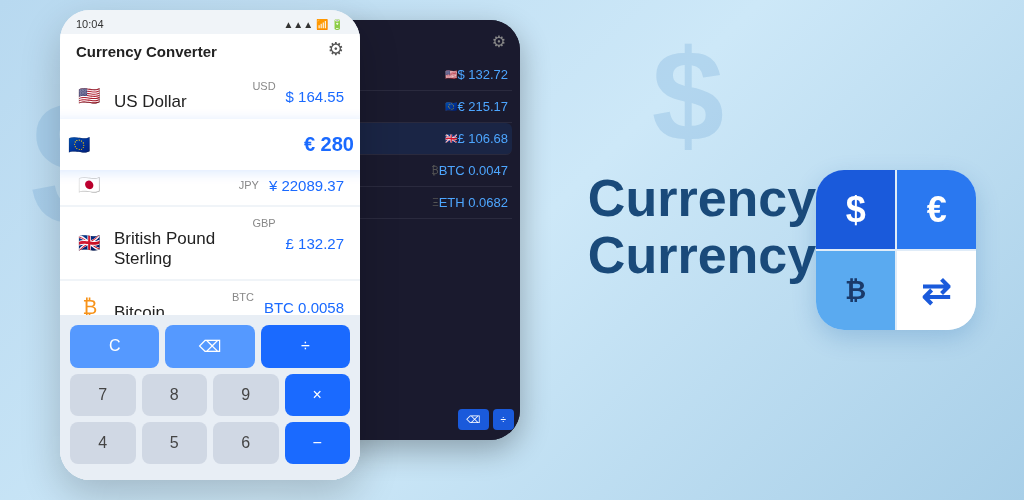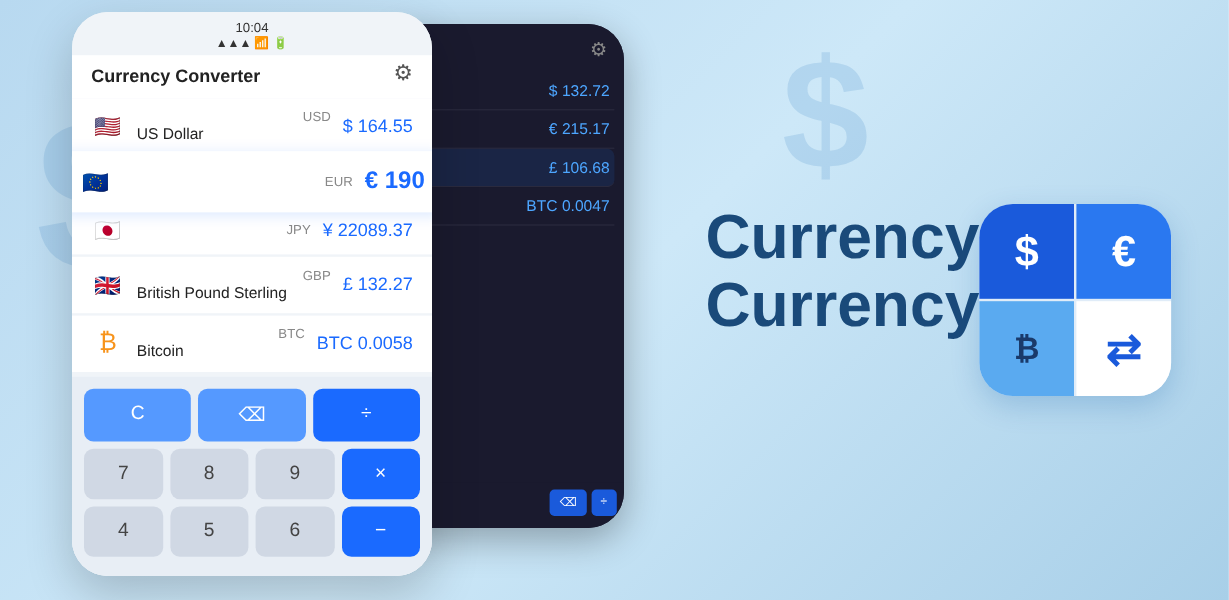--- a/index.html
+++ b/index.html
@@ -76,21 +76,21 @@
       color: #888;
       font-size: 16px;
     }
 
     .back-currency-list {
       padding: 0 8px;
     }
 
     .back-currency-row {
       display: flex;
-      justify-content: space-between;
+      justify-content: flex-end;
       align-items: center;
       padding: 8px 4px;
       border-bottom: 1px solid #2a2a3e;
     }
 
     .back-currency-row.highlighted {
       background: rgba(30,100,200,0.15);
       border-radius: 6px;
     }
 
@@ -151,21 +151,20 @@
       height: 100%;
     }
 
     .front-status-bar {
       display: flex;
       justify-content: space-between;
       align-items: center;
       padding: 8px 16px 4px;
       font-size: 11px;
       color: #333;
-      flex-direction: column;
     }
 
     .front-status-icons {
       display: flex;
       gap: 3px;
       align-items: center;
       font-size: 10px;
     }
 
     .front-header {
@@ -224,21 +223,21 @@
     }
 
     .currency-code {
       font-size: 11px;
       color: #888;
       font-weight: 500;
       text-align: right;
     }
 
     .currency-name {
-      font-size: 13px;
+      font-size: 17px;
       color: #222;
       font-weight: 500;
     }
 
     .currency-amount {
       font-size: 15px;
       font-weight: 500;
       color: #1a6aff;
     }
 
@@ -362,20 +361,24 @@
           <span class="back-amount">€ 215.17</span>
         </div>
         <div class="back-currency-row highlighted">
           <span class="back-text-gray">🇬🇧</span>
           <span class="back-amount">£ 106.68</span>
         </div>
         <div class="back-currency-row">
           <span class="back-text-gray">₿</span>
           <span class="back-amount">BTC 0.0047</span>
         </div>
+        <div class="back-currency-row">
+          <span class="back-text-gray">Ξ</span>
+          <span class="back-amount">ETH 0.0682</span>
+        </div>
       </div>
       <div class="back-calc-area">
         <div class="back-calc-row">
           <span class="back-calc-btn blue">⌫</span>
           <span class="back-calc-btn blue">÷</span>
         </div>
       </div>
     </div>
   </div>
 
@@ -401,23 +404,22 @@
         <div class="currency-info">
           <div class="currency-code">USD</div>
           <div class="currency-name">US Dollar</div>
         </div>
         <div class="currency-amount">$ 164.55</div>
       </div>
 
       <div class="currency-row selected">
         <div class="flag">🇪🇺</div>
         <div class="currency-info">
-          <div class="currency-code">EUR</div>
-        </div>
-        <div class="currency-amount">€ 190</div>
+        </div>
+        <div class="currency-amount">€ 280</div>
       </div>
 
       <div class="currency-row">
         <div class="flag">🇯🇵</div>
         <div class="currency-info">
           <div class="currency-code">JPY</div>
         </div>
         <div class="currency-amount">¥ 22089.37</div>
       </div>
 

